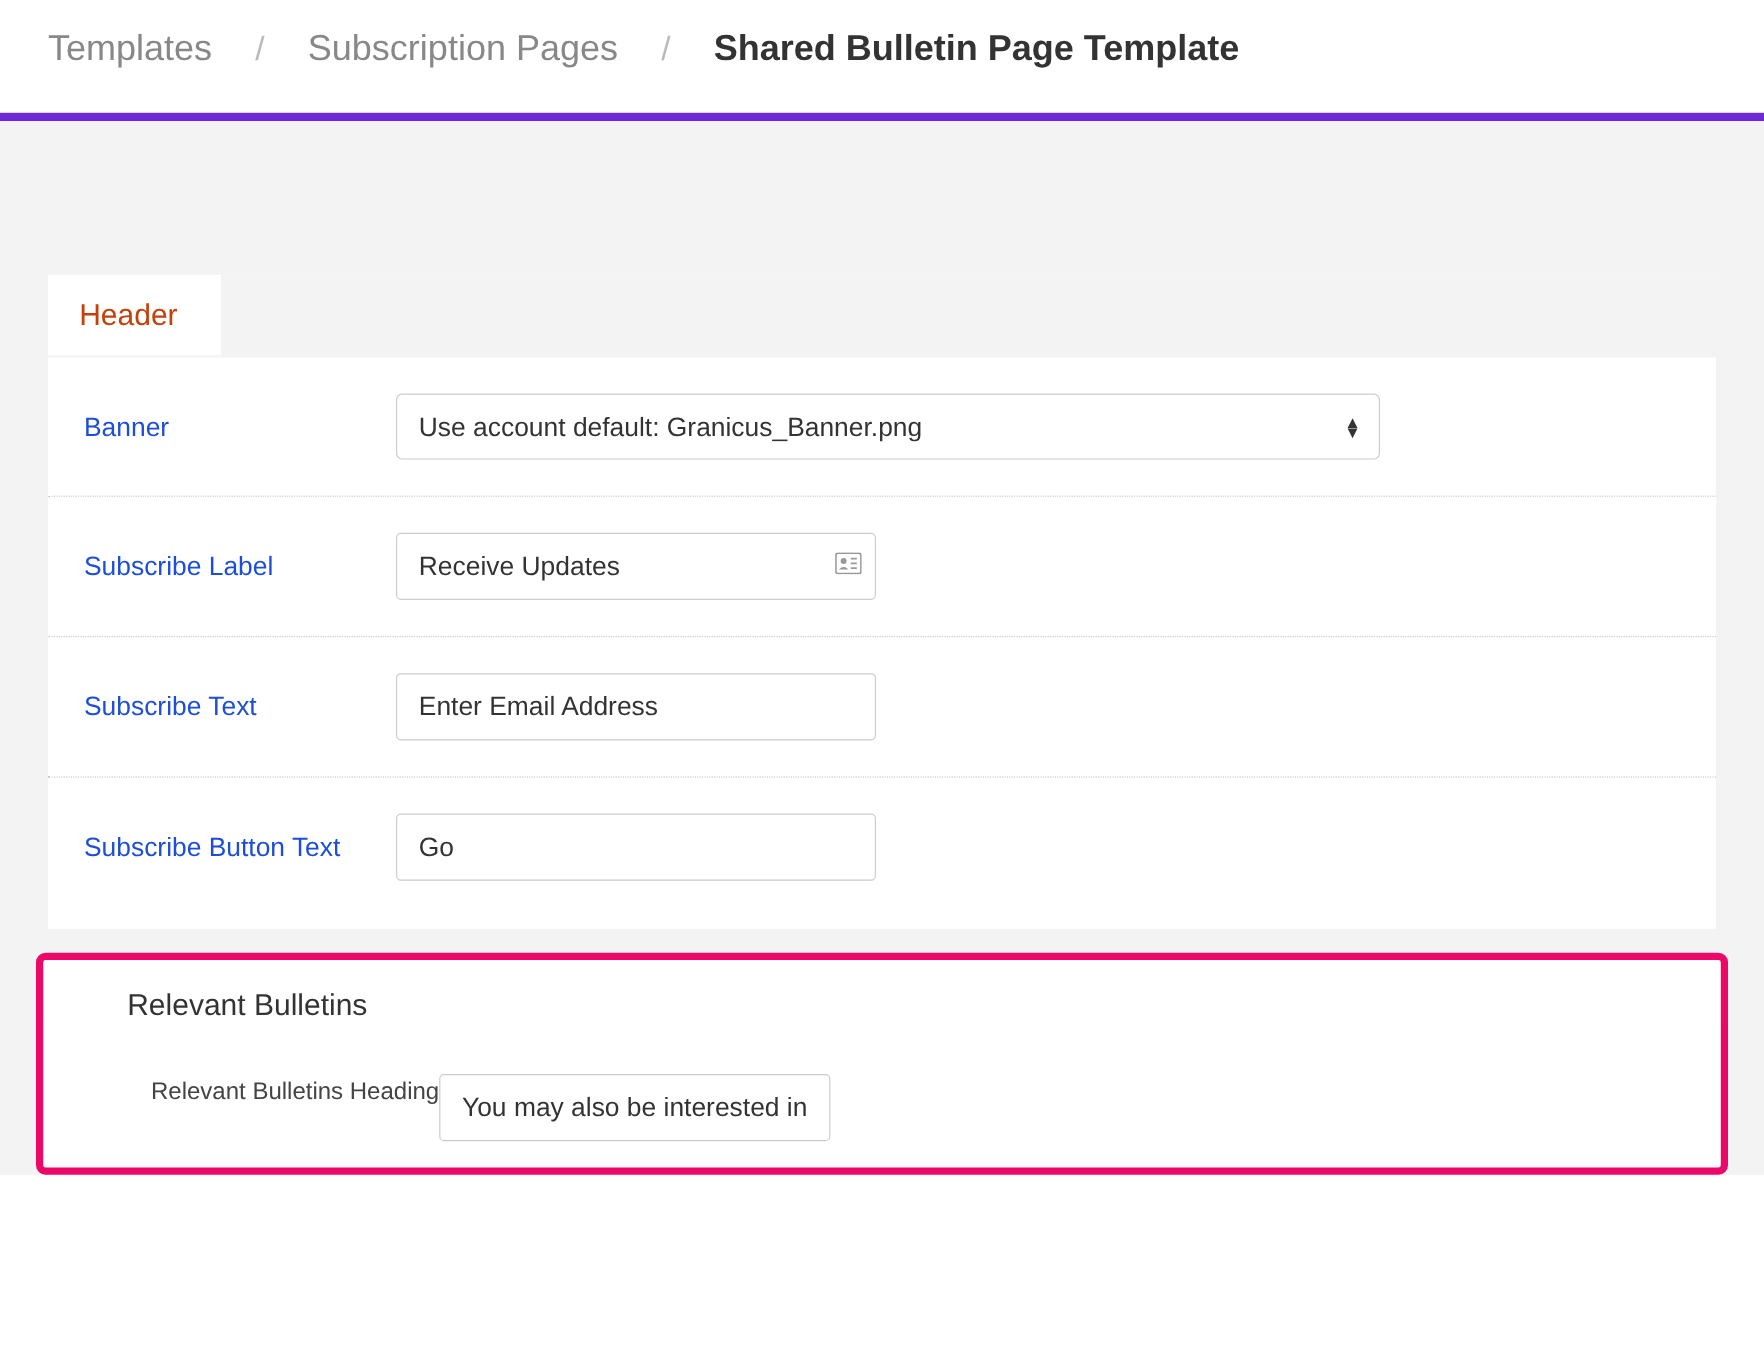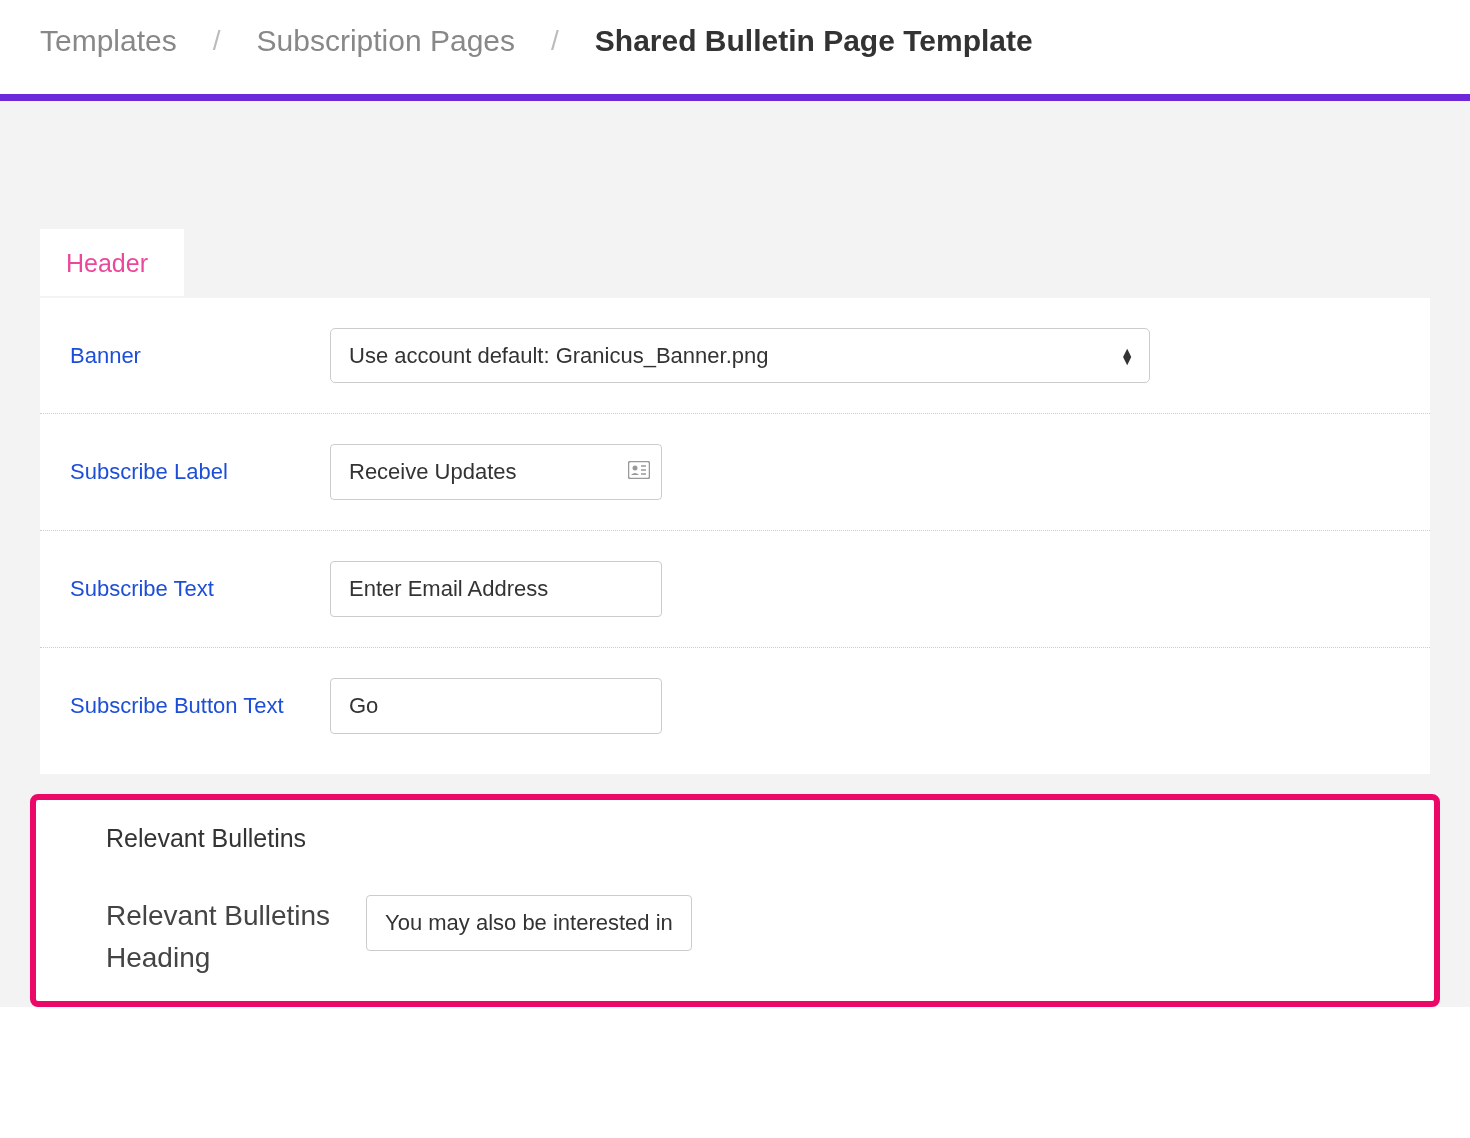--- a/index.html
+++ b/index.html
@@ -35,21 +35,21 @@
 }
 .panel {
   background: #fff;
   margin: 0 40px;
 }
 .section-tab {
   display: inline-block;
   background: #fff;
   padding: 20px 36px 18px 26px;
   font-size: 25px;
-  color: #ec4899;
+  color: #c2410c;
   font-weight: 400;
   position: relative;
   top: -2px;
 }
 .section-header-row {
   background: #f3f3f3;
   padding: 0;
 }
 .panel-body {
   padding: 0 0 10px 0;
@@ -89,21 +89,21 @@
   right: 16px;
   top: 50%;
   transform: translateY(-50%);
   pointer-events: none;
   font-size: 14px;
   color: #333;
   line-height: 8px;
 }
 .input-wrap {
   position: relative;
-  width: 332px;
+  width: 400px;
 }
 input[type="text"] {
   width: 100%;
   font-size: 22px;
   padding: 14px 18px;
   border: 1px solid #ccc;
   border-radius: 4px;
   color: #333;
 }
 .input-wrap.has-icon input { padding-right: 46px; }
@@ -130,23 +130,24 @@
   color: #333;
   padding: 24px 30px 20px 30px;
 }
 .form-row2 {
   display: flex;
   align-items: flex-start;
   padding: 22px 0 22px 30px;
 }
 .label-col2 {
   width: 260px;
-  font-size: 28px;
+  font-size: 20px;
   color: #444;
   line-height: 1.5;
+  text-align: right;
 }
 .input-wide {
   width: 840px;
   font-size: 22px;
   padding: 14px 18px;
   border: 1px solid #ccc;
   border-radius: 4px;
   color: #333;
 }
 </style>

